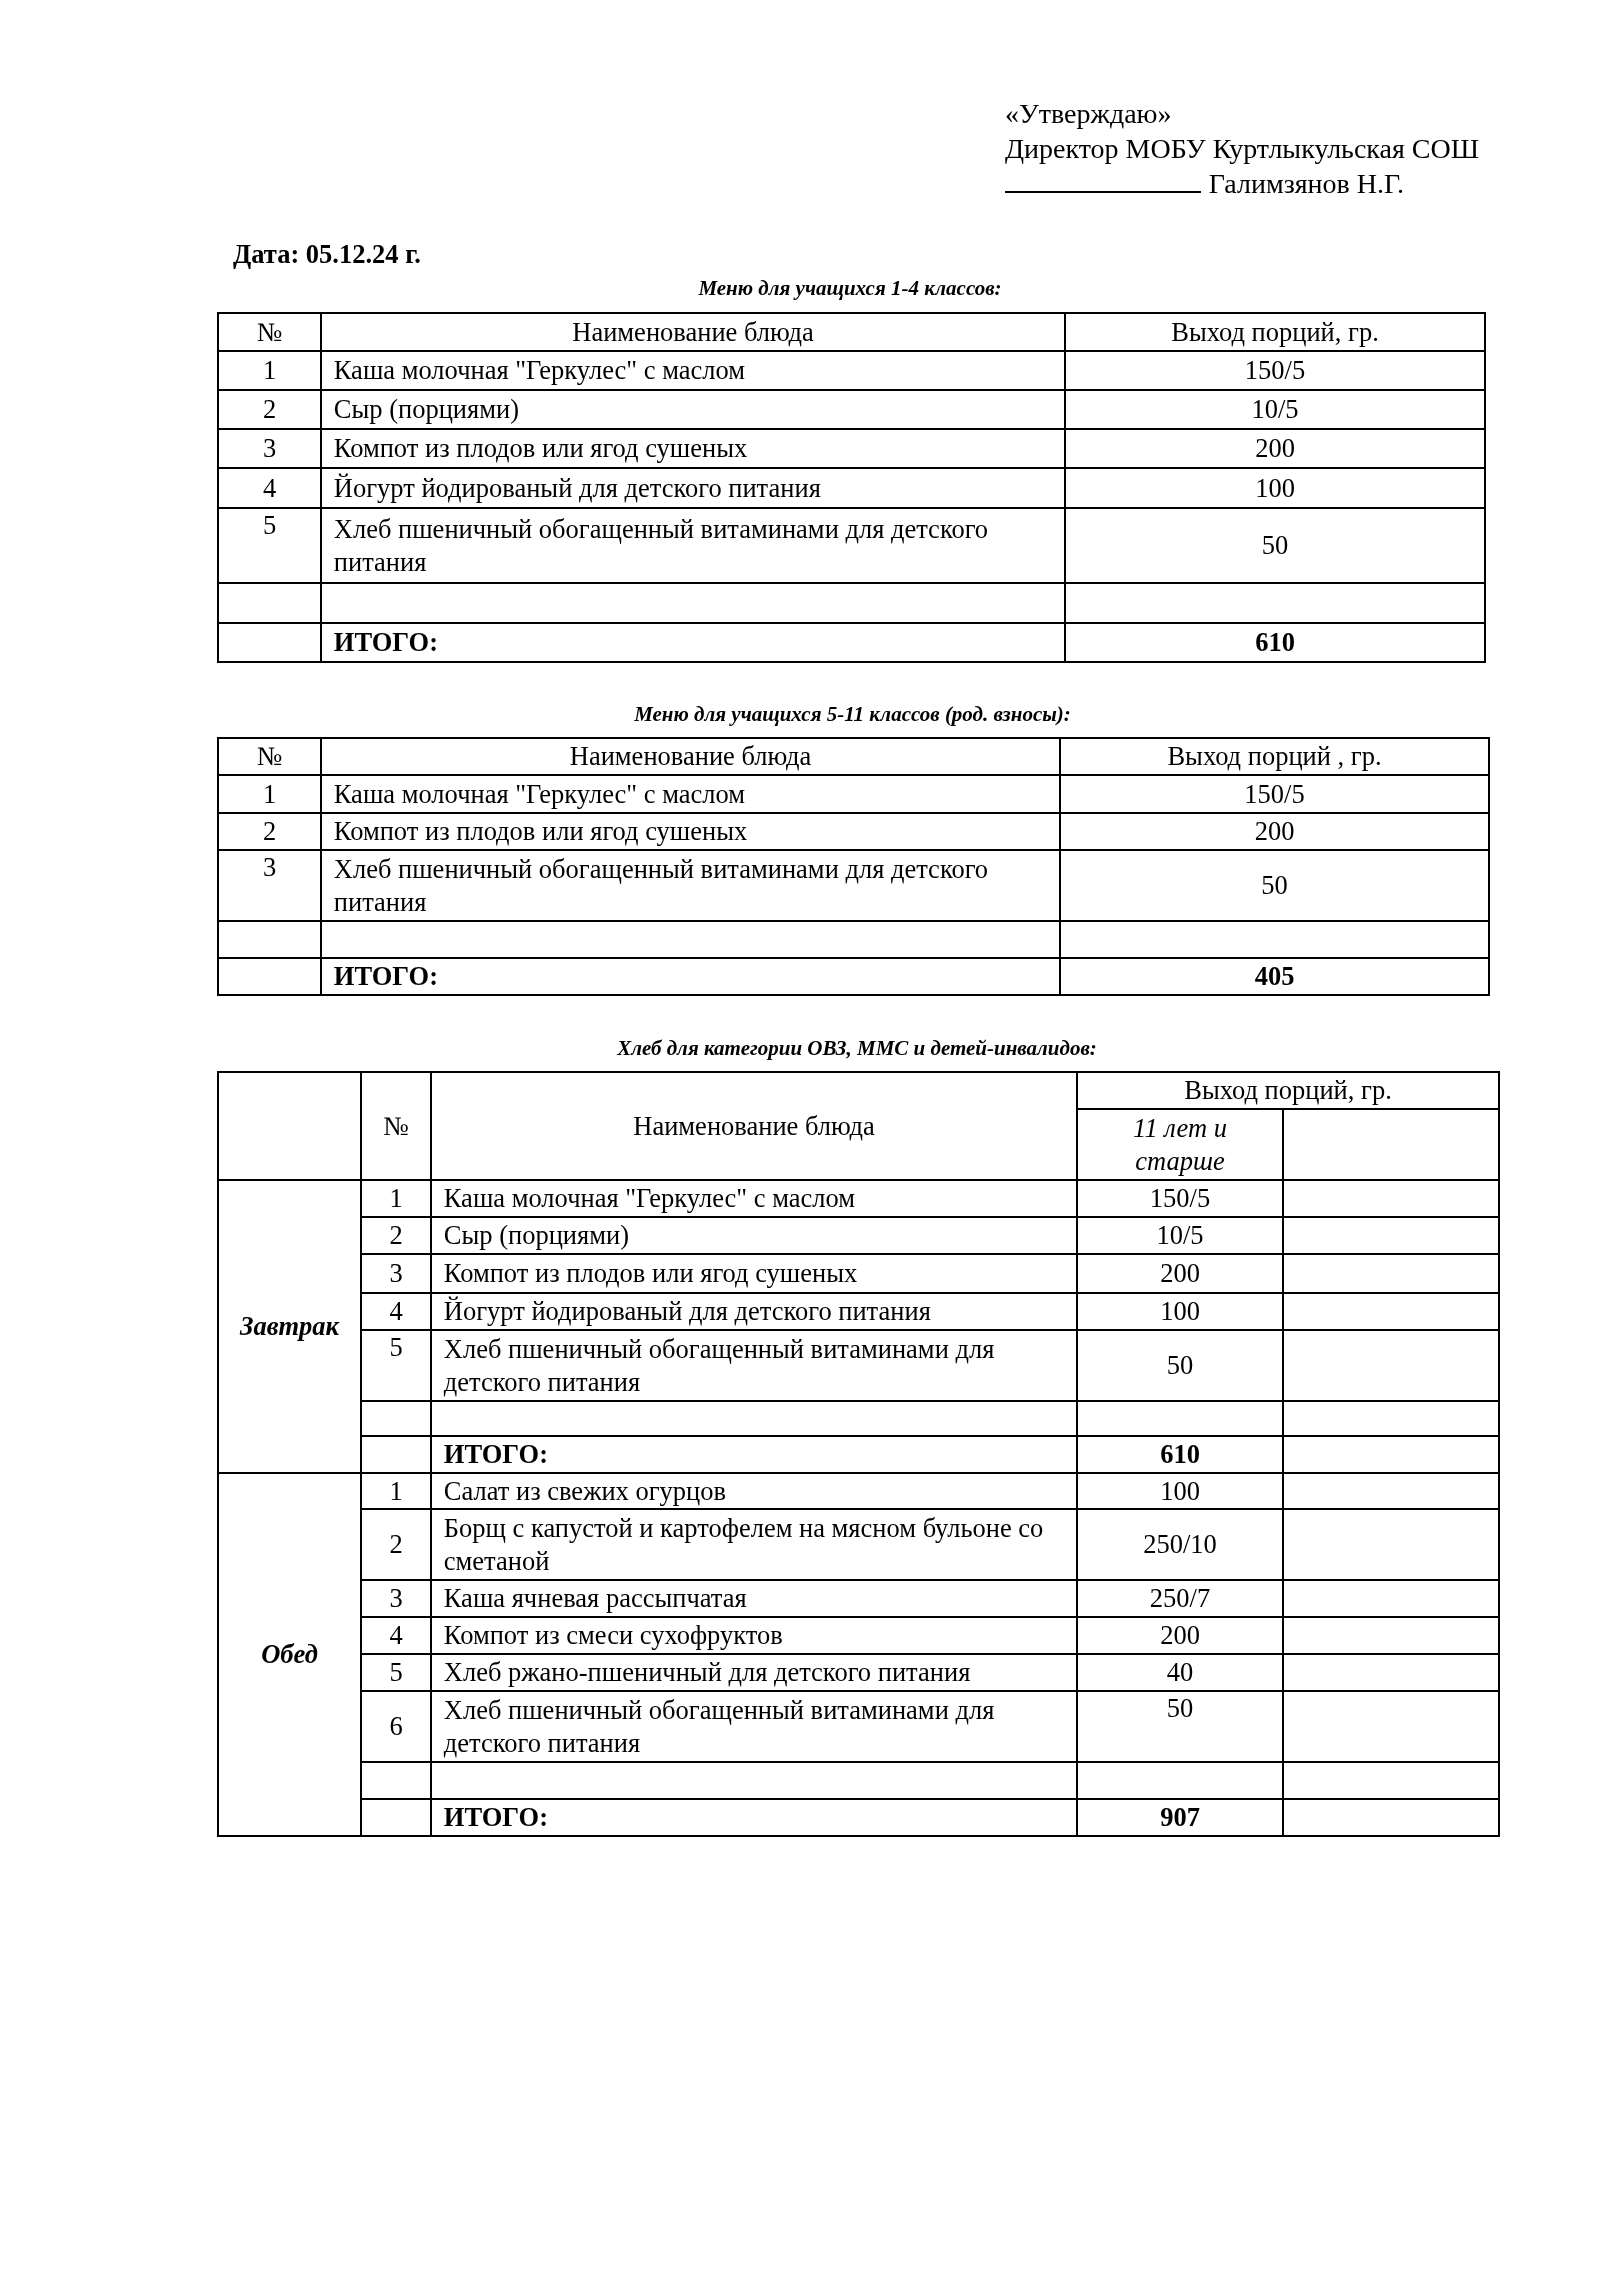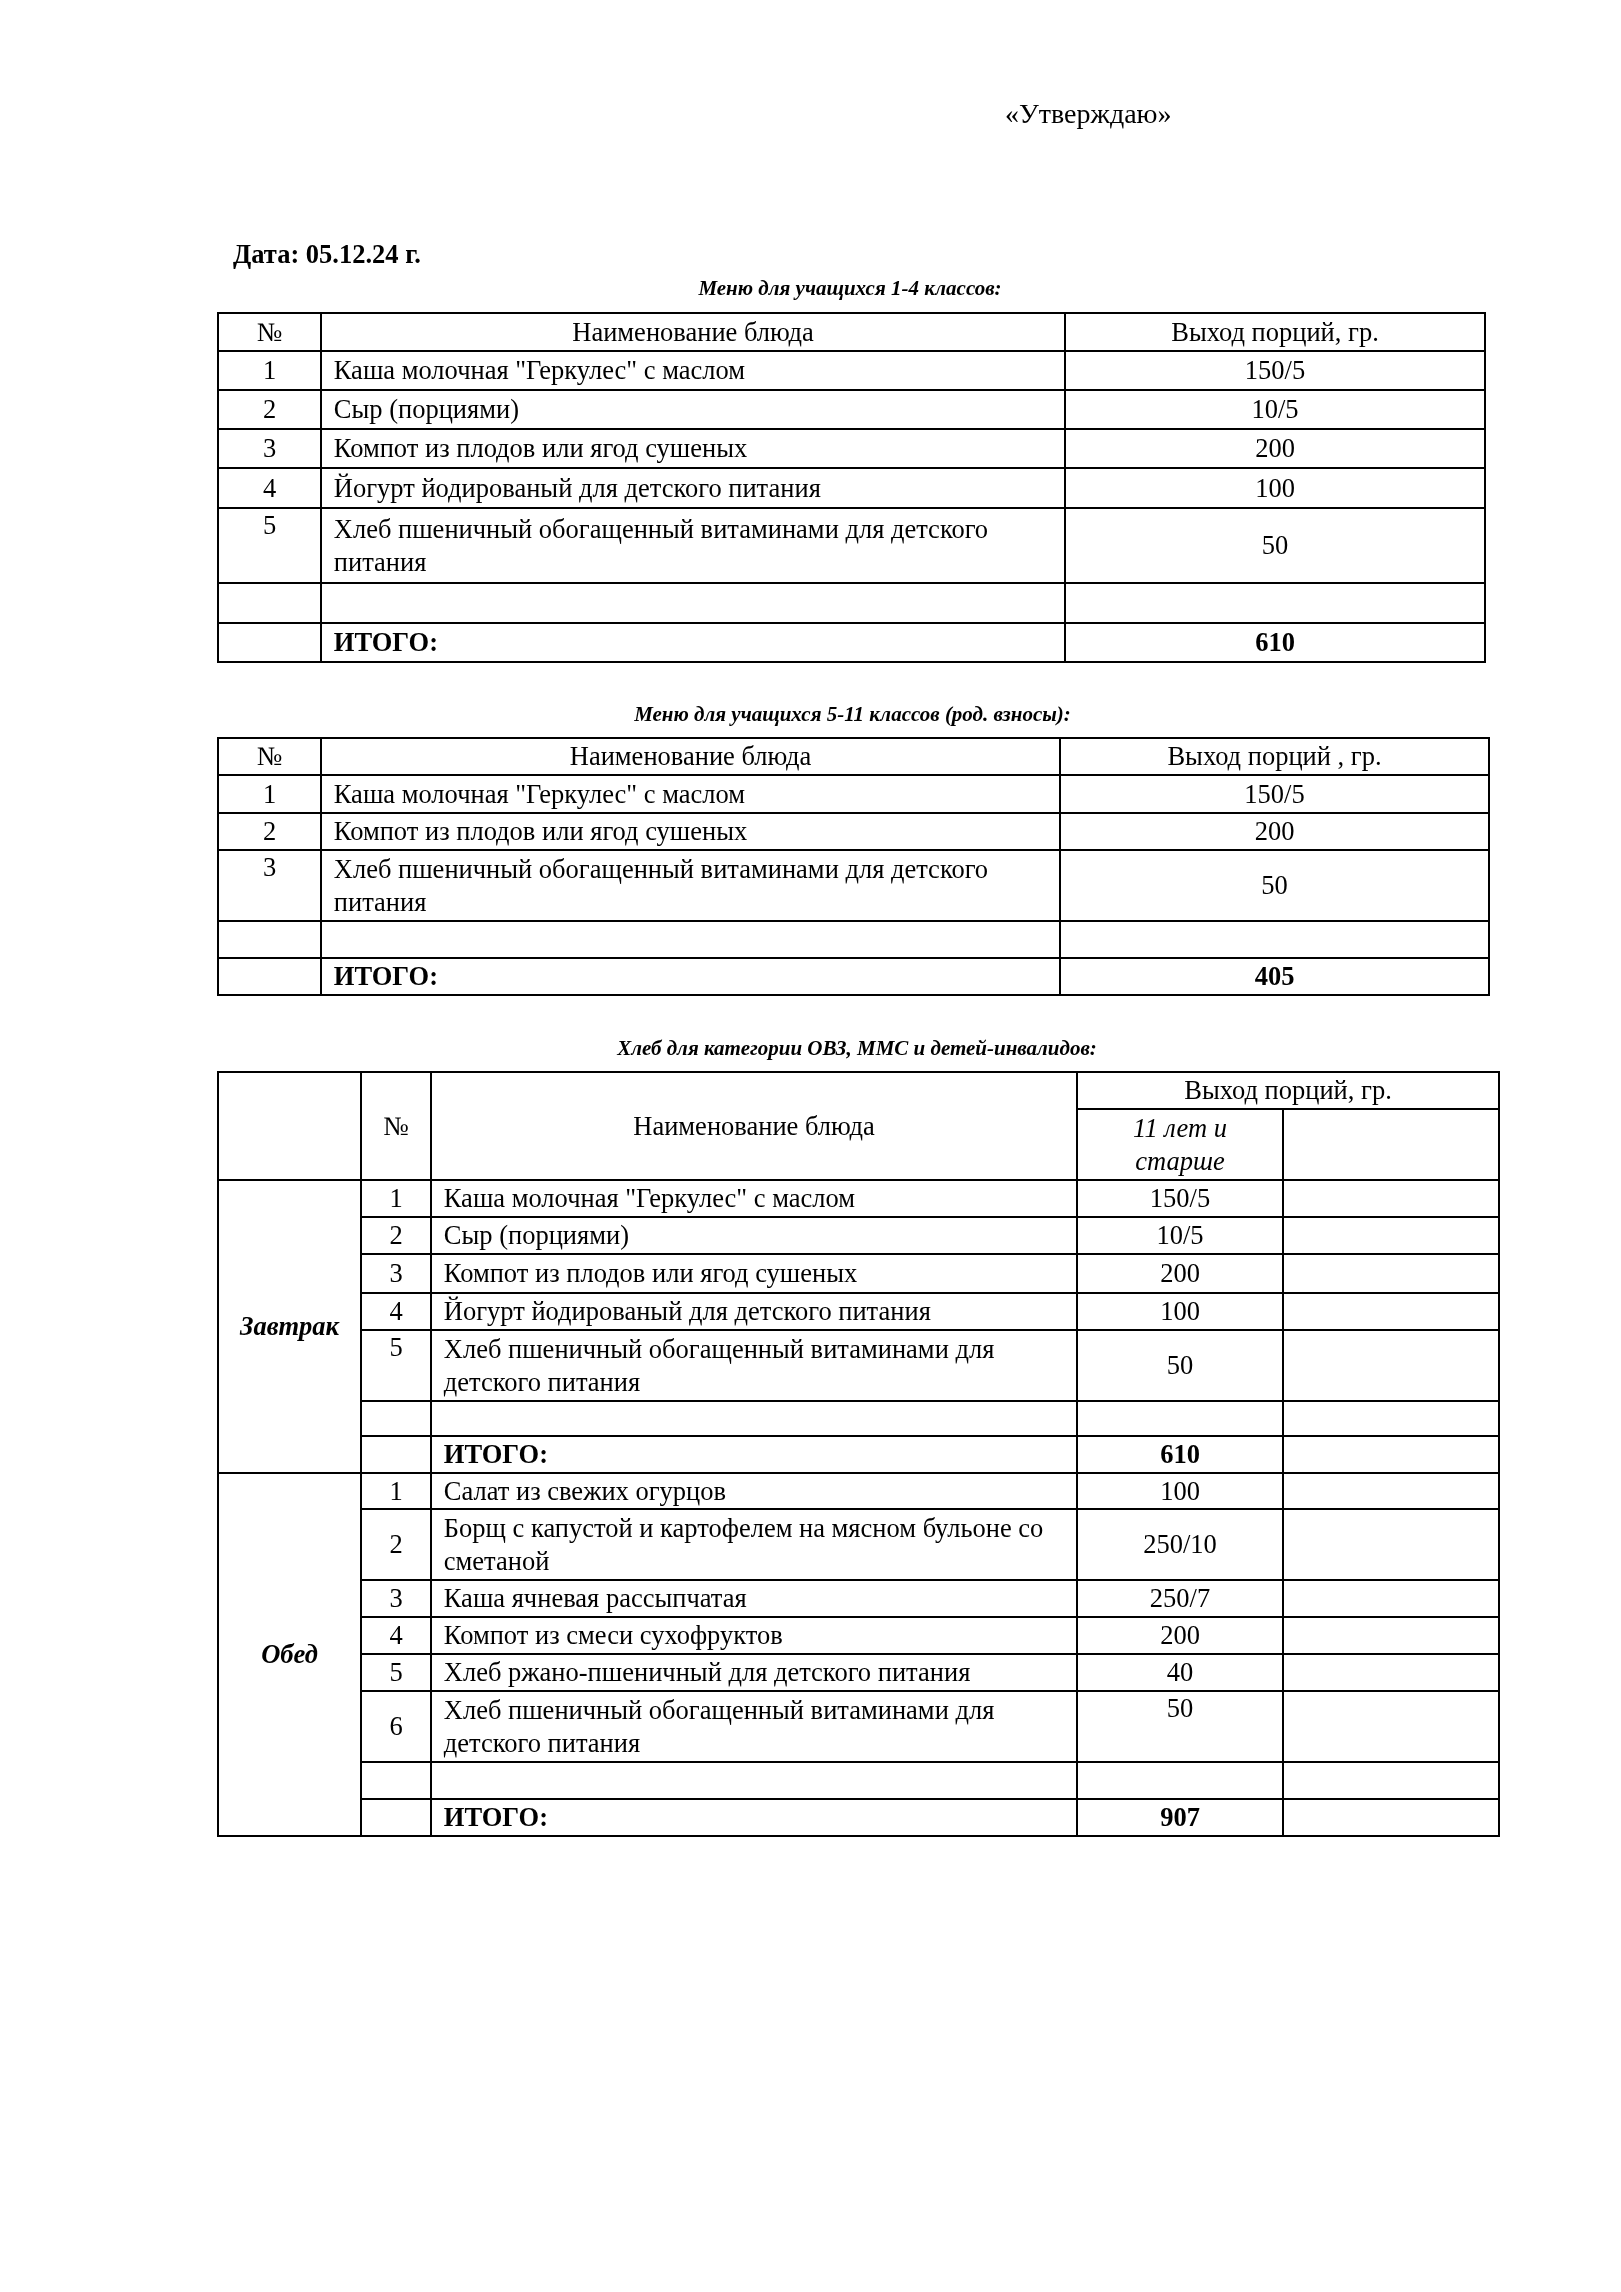--- a/index.html
+++ b/index.html
@@ -20,20 +20,22 @@
   td.bold { font-weight: bold; }
   th { text-align: center; }
   .it { font-style: italic; margin-left: 17px; }
   .cat { font-style: italic; font-weight: bold; text-align: center; padding: 0; }
 </style>
 </head>
 <body>
 
 <div class="abs approve">
   <div>«Утверждаю»</div>
+  <div>Директор МОБУ Куртлыкульская СОШ</div>
+  <div><span class="sign-line"></span><span>Галимзянов Н.Г.</span></div>
 </div>
 
 <div class="abs date">Дата: 05.12.24 г.</div>
 
 <div class="abs caption" style="left:217px; width:1266px; top:276px;">Меню для учащихся 1-4 классов:</div>
 <table style="left:217px; top:312px; width:1266px;">
   <colgroup>
       <col style="width:103px">
       <col style="width:744px">
       <col style="width:420px">

